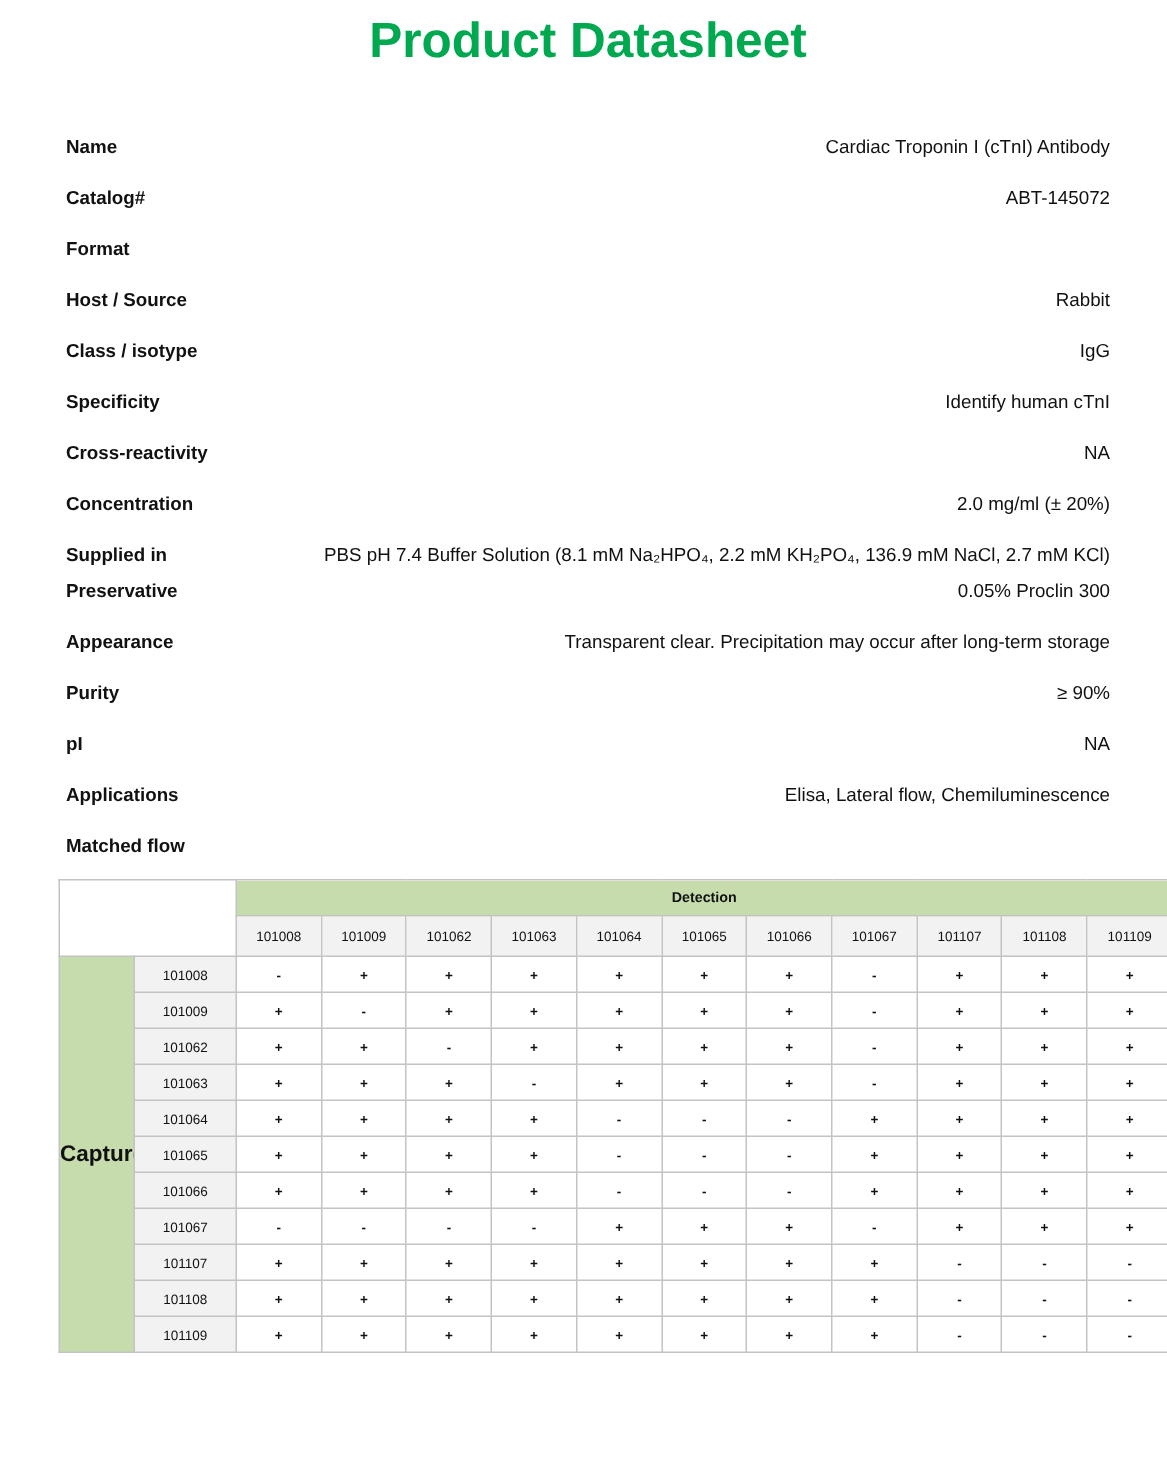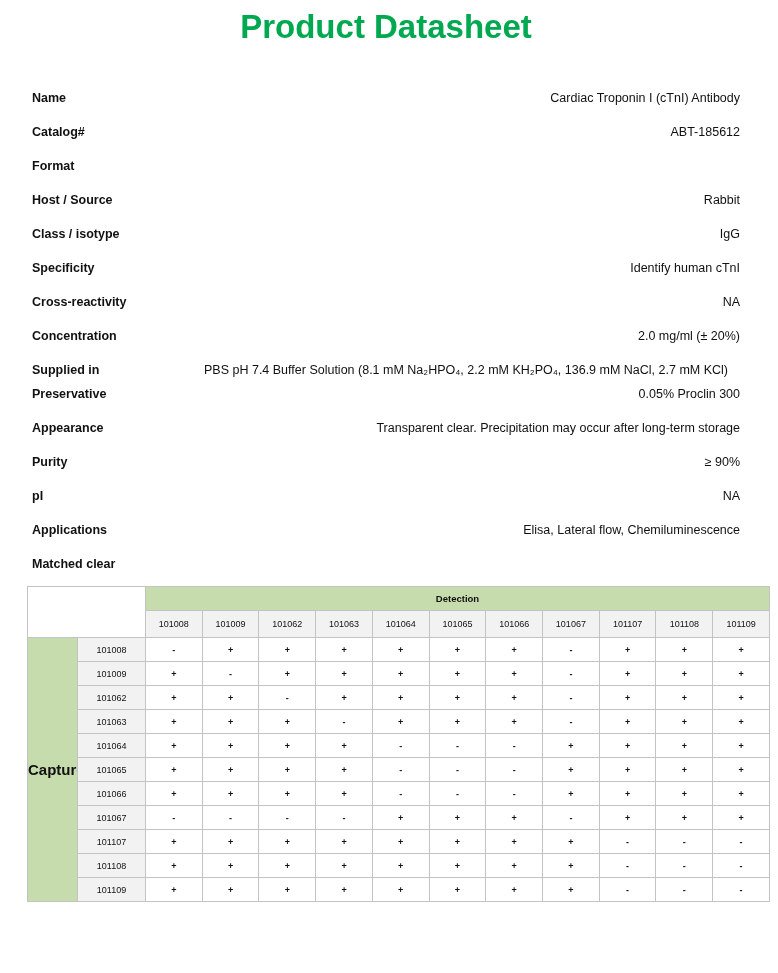--- a/index.html
+++ b/index.html
@@ -16,21 +16,21 @@
     background: #ffffff;
   }
   body {
     width: 778px;
     height: 973px;
     font-family: "Liberation Sans", sans-serif;
     color: var(--text-color);
     overflow: hidden;
   }
   .page {
-    padding: 8px 38px 0 32px;
+    padding: 8px 38px 0 44px;
     width: 778px;
   }
   .title {
     margin: 0 0 40px 0;
     text-align: center;
     font-size: 33px;
     line-height: 38px;
     font-weight: bold;
     color: var(--title-green);
   }
@@ -101,21 +101,21 @@
   <h1 class="title">Product Datasheet</h1>
 
   <div class="props" id="props-container">
   <div class="prop-row">
     <div class="prop-label">Name</div>
     <div class="prop-value">Cardiac Troponin I (cTnI) Antibody</div>
   </div>
 
   <div class="prop-row">
     <div class="prop-label">Catalog#</div>
-    <div class="prop-value">ABT-185612</div>
+    <div class="prop-value">ABT-145072</div>
   </div>
 
   <div class="prop-row">
     <div class="prop-label">Format</div>
   </div>
 
   <div class="prop-row">
     <div class="prop-label">Host / Source</div>
     <div class="prop-value">Rabbit</div>
   </div>
@@ -164,21 +164,21 @@
     <div class="prop-label">pI</div>
     <div class="prop-value">NA</div>
   </div>
 
   <div class="prop-row">
     <div class="prop-label">Applications</div>
     <div class="prop-value">Elisa, Lateral flow, Chemiluminescence</div>
   </div>
 
   <div class="prop-row">
-    <div class="prop-label">Matched clear</div>
+    <div class="prop-label">Matched flow</div>
     <div class="prop-value"></div>
   </div>
 </div>
 
   <table class="mp-table" id="mp-table">
       <colgroup>
         <col style="width: 50px;">
         <col style="width: 68px;">
         <col>
         <col>

